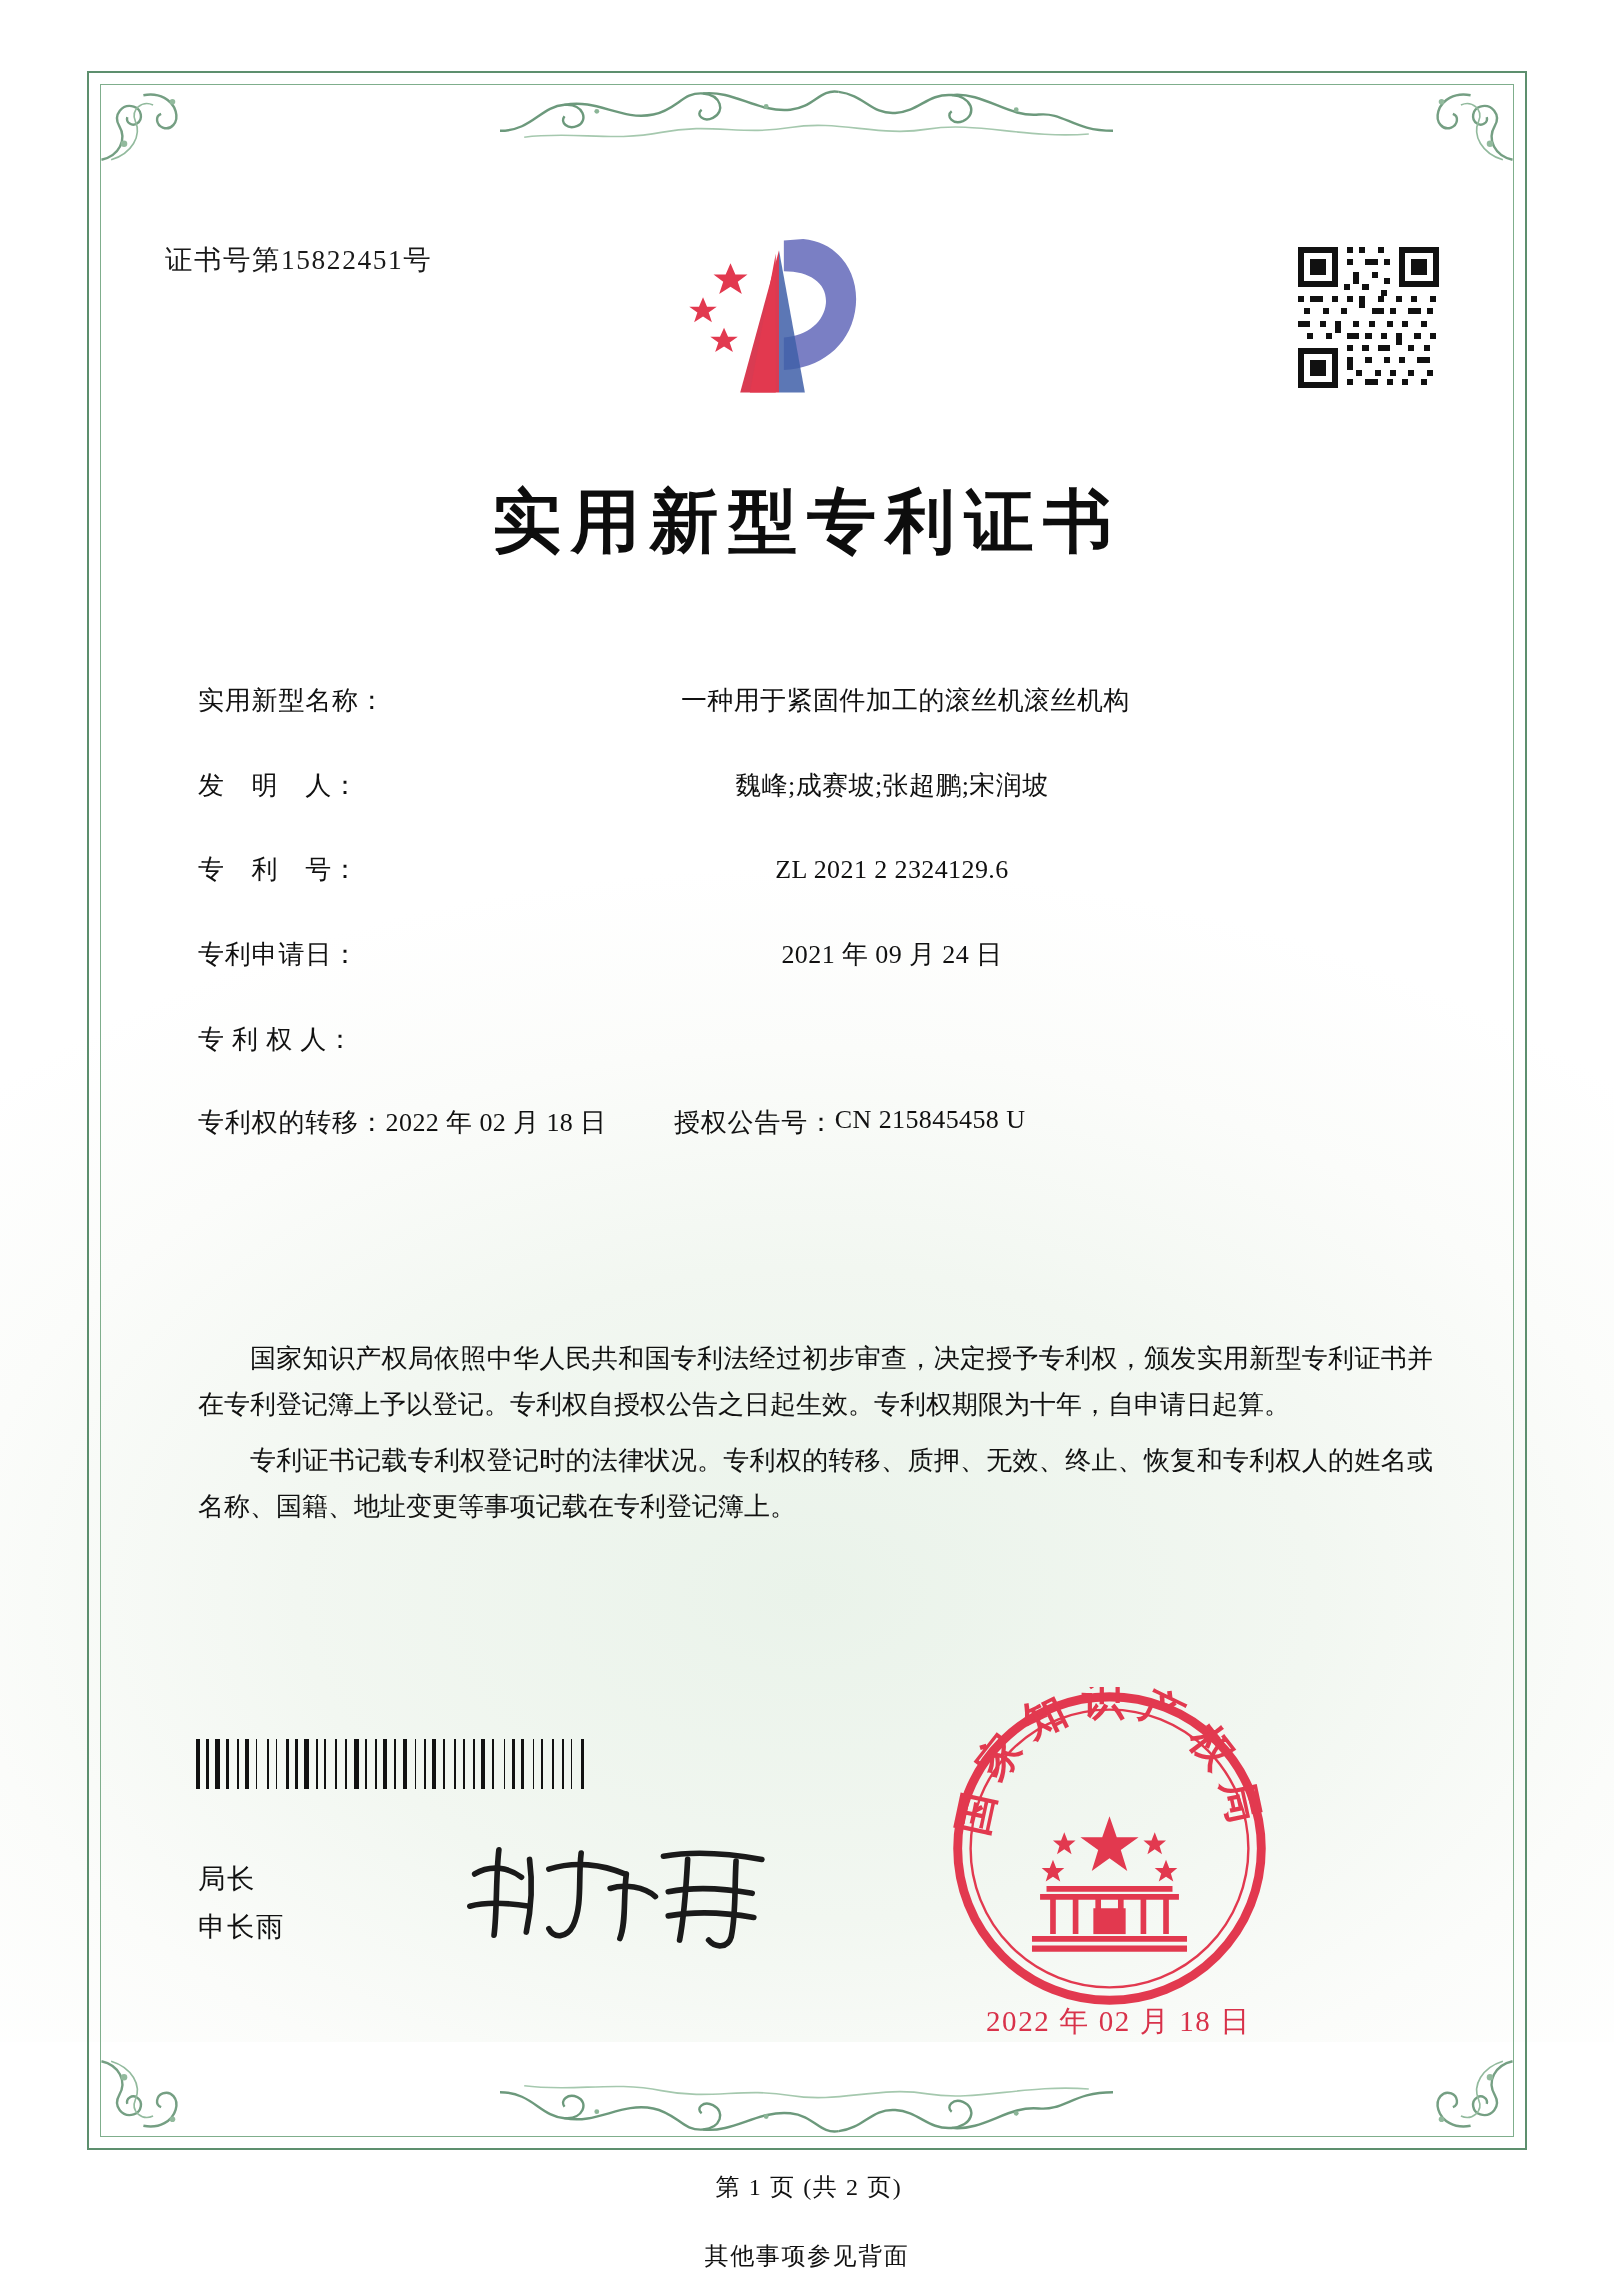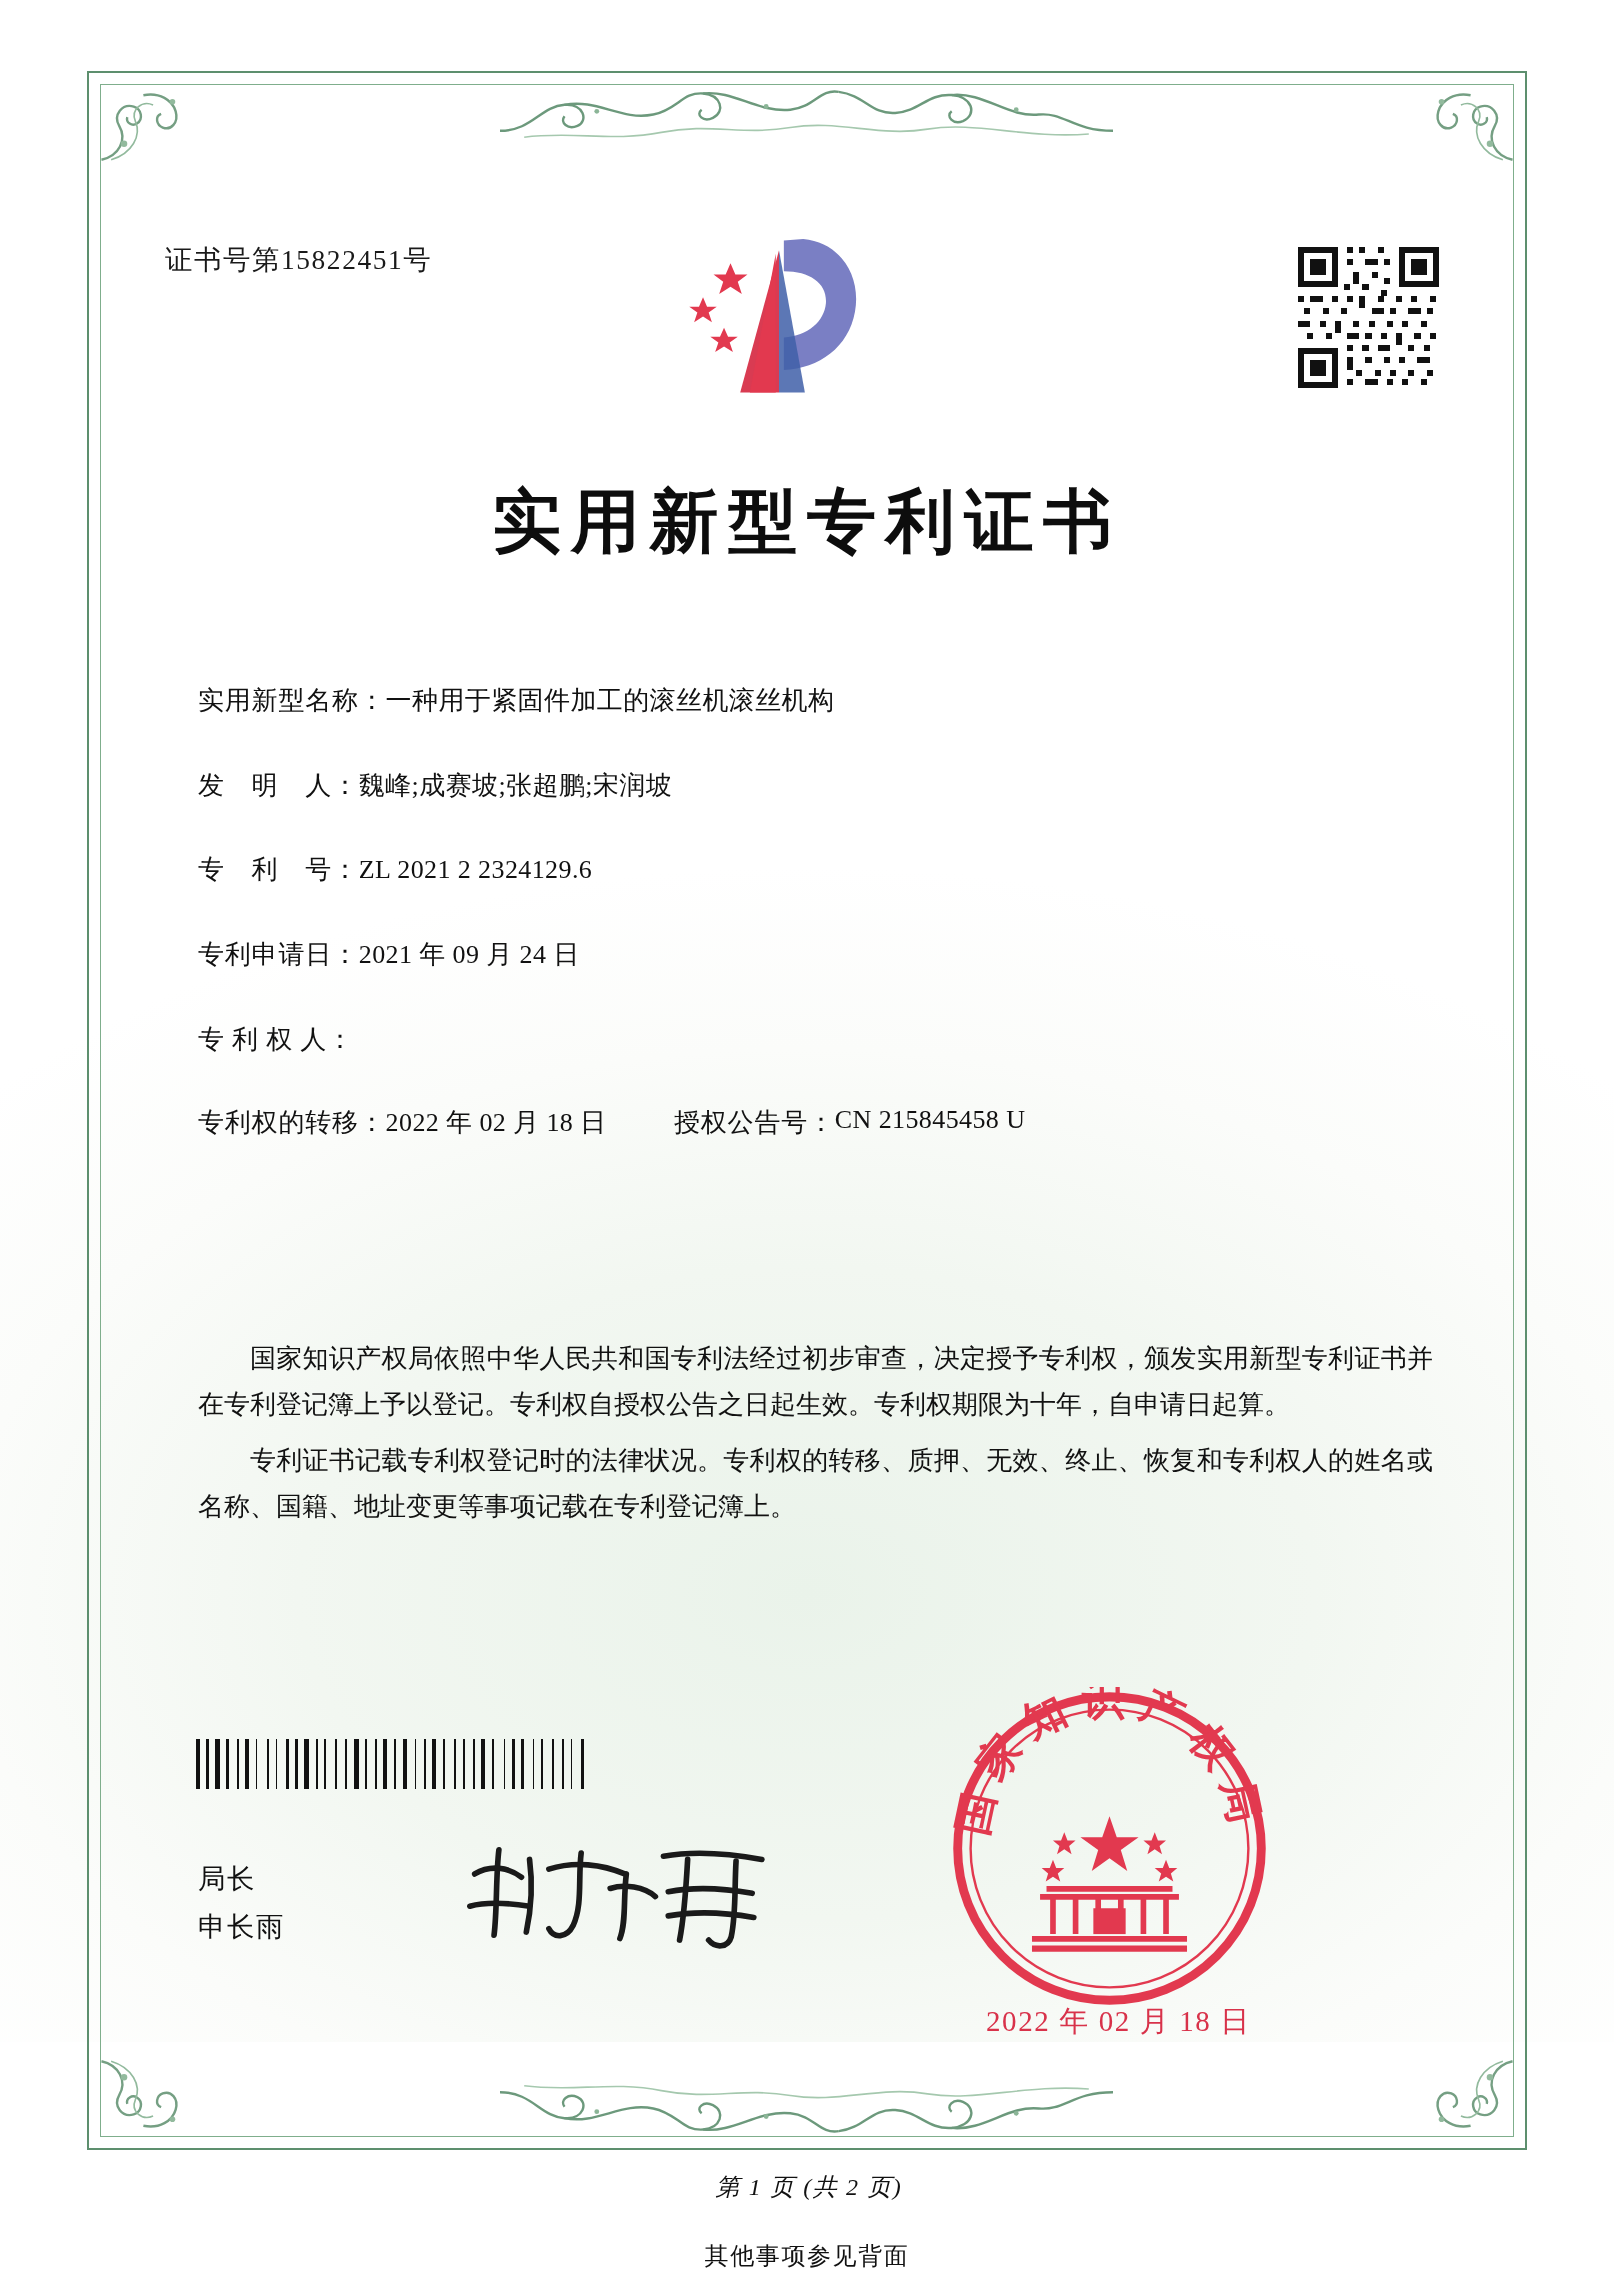--- a/index.html
+++ b/index.html
@@ -126,20 +126,21 @@
     top: 682px;
     width: 1227px;
   }
   .field-row {
     display: flex;
     align-items: flex-start;
     margin-bottom: 47px;
     font-size: 26px;
     color: #111;
     line-height: 1.45;
+    text-align: center;
   }
   .field-label {
     white-space: pre;
     flex: 0 0 auto;
     font-size: 26px;
     letter-spacing: 0.8px;
   }
   .field-value {
     flex: 1 1 auto;
     font-size: 26px;
@@ -231,21 +232,20 @@
   }
 
   .page-num {
     position: absolute;
     left: 4px; right: 0;
     top: 2171px;
     text-align: center;
     font-size: 24px;
     color: #111;
     letter-spacing: 1.6px;
-    font-style: italic;
   }
   .footer-note {
     position: absolute;
     left: 0; right: 0;
     top: 2240px;
     text-align: center;
     font-size: 24px;
     color: #111;
     letter-spacing: 1.6px;
   }

